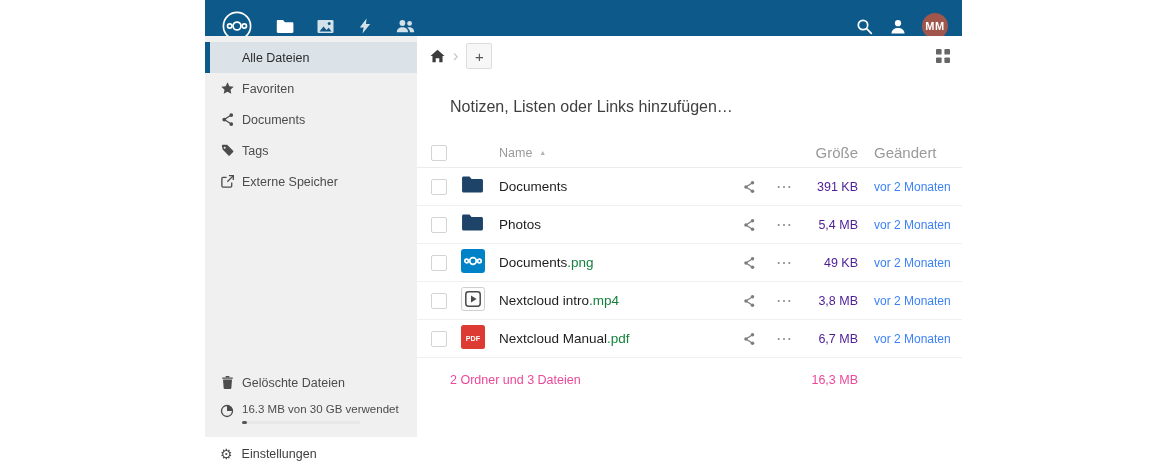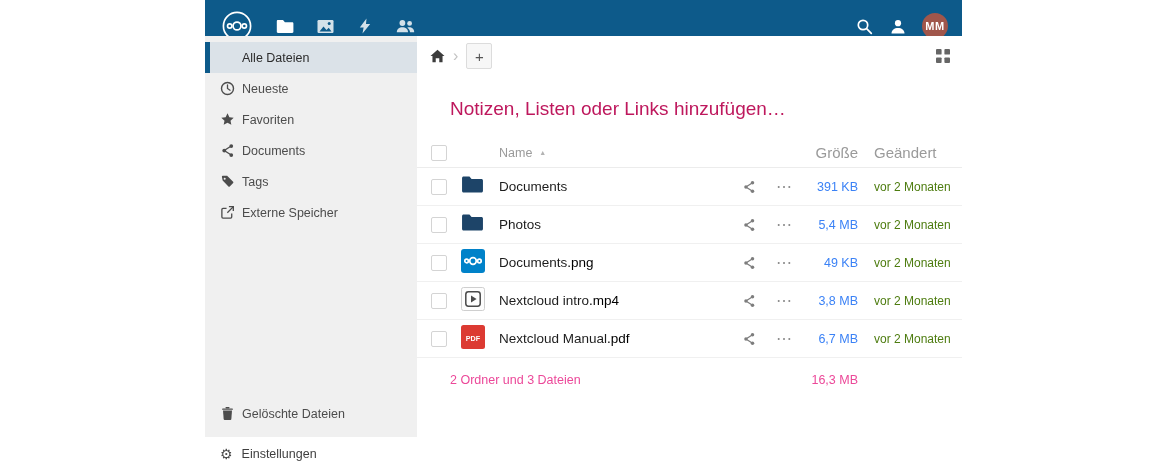--- a/index.html
+++ b/index.html
@@ -45,37 +45,37 @@
 
   
   .main { position:absolute; left:212px; top:36px; right:0; bottom:0; background:#fff; }
   .controls { display:flex; align-items:center; height:34px; padding:6px 12px 0 13px; }
   .home { display:flex; align-items:center; cursor:pointer; }
   .crumb-sep { color:#c3c3c3; font-size:16px; margin:0 8px; line-height:1; }
   .add-btn { width:26px; height:26px; border:1px solid #dcdcdc; background:#f7f7f7; border-radius:2px;
              font-size:15px; color:#555; display:flex; align-items:center; justify-content:center; cursor:pointer; }
   .grid-toggle { margin-left:auto; display:flex; cursor:pointer; }
 
-  .notes { margin:28px 0 0 33px; color:#be185d; font-size:19px; height:18px; cursor:text; }
+  .notes { margin:28px 0 0 33px; color:#404040; font-size:16px; height:18px; cursor:text; }
 
   .filetable { margin-top:22px; }
   .thead, .trow, .tsummary { display:grid; grid-template-columns:44px 38px 1fr 34px 36px 60px 100px; align-items:center; }
   .thead { height:30px; border-bottom:1px solid #ececec; color:#9a9a9a; font-size:12.5px; }
   .trow { height:38px; border-bottom:1px solid #f0f0f0; cursor:pointer; }
   .c-check { padding-left:14px; display:flex; align-items:center; }
   .checkbox { width:16px; height:16px; border:1px solid #d4d4d4; border-radius:2px; background:#fff; display:inline-block; cursor:pointer; }
   .c-icon { display:flex; align-items:center;text-decoration:underline; }
   .c-name { font-size:13.5px; color:#1d1d1d; white-space:nowrap; overflow:hidden; }
-  .fext { color:#000000; }
+  .fext { color:#15803d; }
   .sort { font-size:7px; color:#b3b3b3; margin-left:7px; vertical-align:2px; }
   .c-share { display:flex; justify-content:center; color:#7d7d7d; cursor:pointer; }
   .c-more { display:flex; justify-content:center; }
   .more { color:#8f8f8f; font-size:16px; line-height:1; cursor:pointer; }
-  .c-size { text-align:right; padding-right:4px; color:#3b82f6; font-size:12.5px; }
-  .c-mod { padding-left:12px; color:#4d7c0f; font-size:12px; }
+  .c-size { text-align:right; padding-right:4px; color:#4c1d95; font-size:12.5px; }
+  .c-mod { padding-left:12px; color:#3b82f6; font-size:12px; }
   .thead .c-size, .thead .c-mod { color:#9a9a9a; font-size:15px; cursor:pointer; }
   .thead .c-name { color:#9a9a9a; font-size:12.5px; cursor:pointer; }
   .tsummary { height:44px; color:#ec4899; font-size:12.5px; }
   .ts-files { grid-column:1/4; padding-left:33px; }
   .ts-size { grid-column:6; text-align:right; padding-right:4px; }
 </style>
 </head>
 <body>
 
 <div class="canvas">
@@ -136,29 +136,20 @@
 
     <aside class="sidebar">
       <div class="nav-items">
         <div class="nav-item active">
           <span class="nicon"></span>
           <span>Alle Dateien</span>
         </div>
         <div class="nav-item">
           <span class="nicon">
             <svg width="15" height="15" viewBox="0 0 16 16">
-              <circle cx="8" cy="8" r="6.4" fill="none" stroke="currentColor" stroke-width="1.5"></circle>
-              <path d="M8 4.2V8l2.7 1.8" fill="none" stroke="currentColor" stroke-width="1.4" stroke-linecap="round"></path>
-            </svg>
-          </span>
-          <span>Neueste</span>
-        </div>
-        <div class="nav-item">
-          <span class="nicon">
-            <svg width="15" height="15" viewBox="0 0 16 16">
               <path d="M8 1.3l2 4.2 4.6.6-3.4 3.1.9 4.5L8 11.4l-4.1 2.3.9-4.5L1.4 6.1 6 5.5z" fill="currentColor"></path>
             </svg>
           </span>
           <span>Favoriten</span>
         </div>
         <div class="nav-item">
           <span class="nicon">
             <svg width="15" height="15" viewBox="0 0 16 16">
               <path d="M12 3.2L4.5 8l7.5 4.8" fill="none" stroke="currentColor" stroke-width="1.4"></path>
               <circle cx="12" cy="3.2" r="2" fill="currentColor"></circle>
@@ -192,20 +183,34 @@
       <div class="sidebar-bottom">
         <div class="nav-item">
           <span class="nicon">
             <svg width="15" height="15" viewBox="0 0 16 16">
               <path d="M3.2 4.8h9.6l-.7 9c-.1.7-.6 1.2-1.3 1.2H5.2c-.7 0-1.2-.5-1.3-1.2z" fill="currentColor"></path>
               <rect x="2.2" y="2.6" width="11.6" height="1.5" rx=".75" fill="currentColor"></rect>
               <rect x="5.8" y="1" width="4.4" height="1.6" rx=".8" fill="currentColor"></rect>
             </svg>
           </span>
           <span>Gelöschte Dateien</span>
+        </div>
+        <div class="nav-item quota">
+          <span class="nicon">
+            <svg width="14" height="14" viewBox="0 0 16 16">
+              <circle cx="8" cy="8" r="6.3" fill="none" stroke="currentColor" stroke-width="1.5"></circle>
+              <path d="M8 8V1.7A6.3 6.3 0 0 1 14.3 8z" fill="currentColor"></path>
+            </svg>
+          </span>
+          <div>
+            <span class="quota-label">16.3 MB von 30 GB verwendet</span>
+            <div class="quota-bar">
+                <div class="quota-fill"></div>
+              </div>
+          </div>
         </div>
       </div>
     </aside>
 
     <div class="settings">
       <span class="gear">⚙</span>
       <span>Einstellungen</span>
     </div>
 
     <main class="main">

